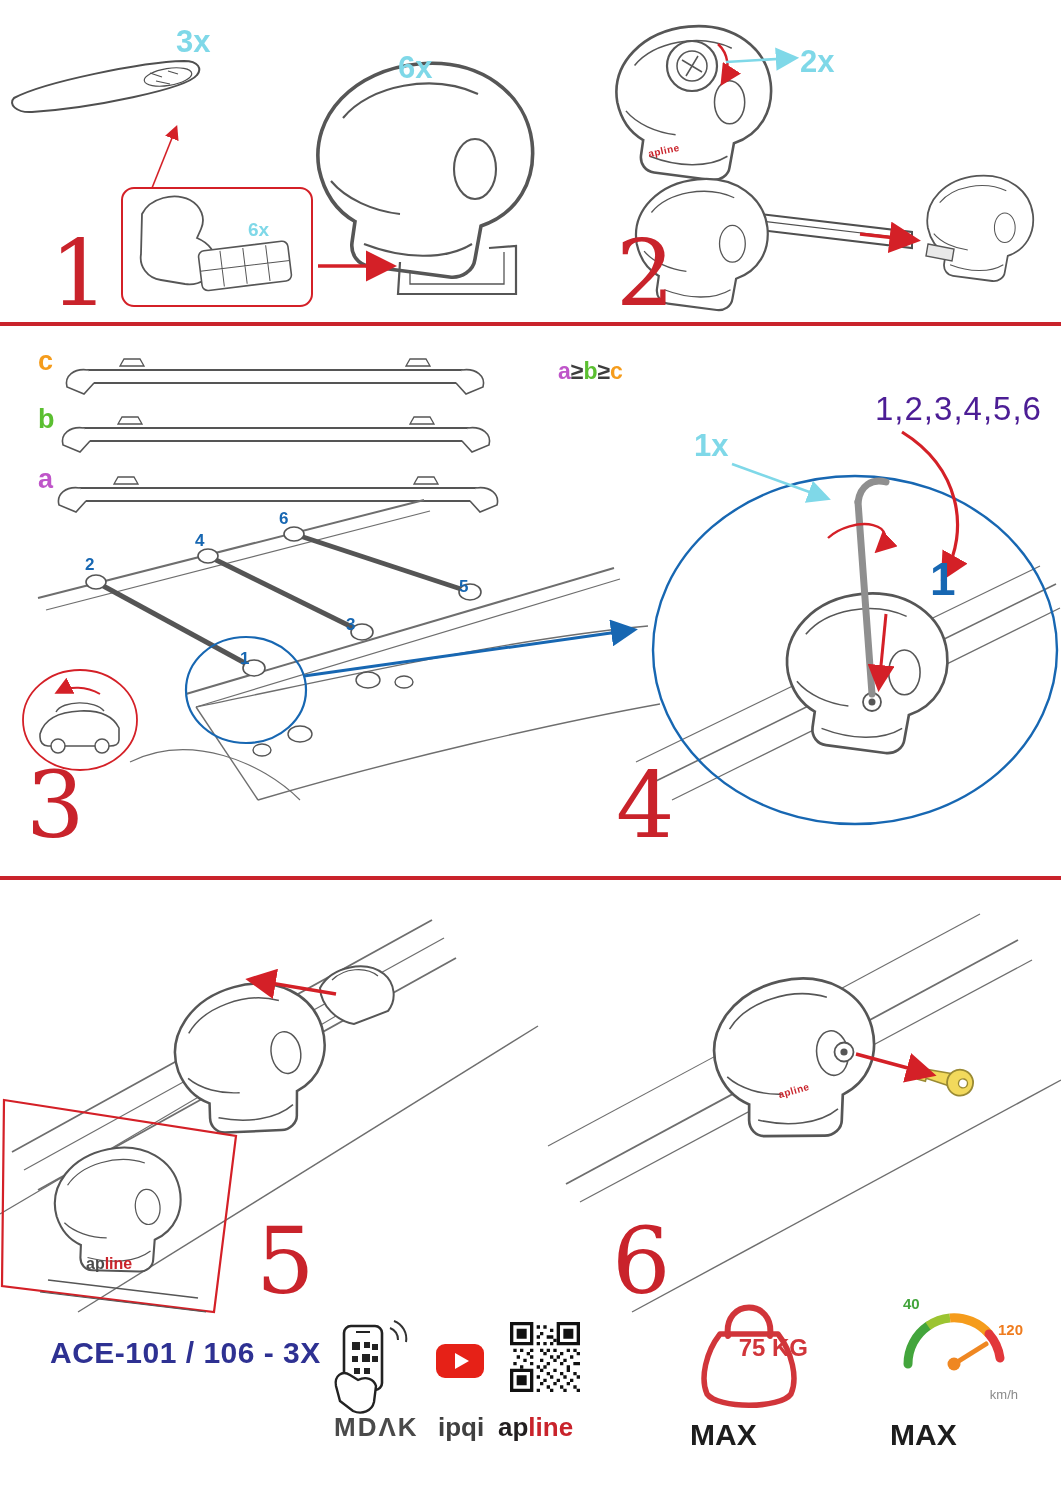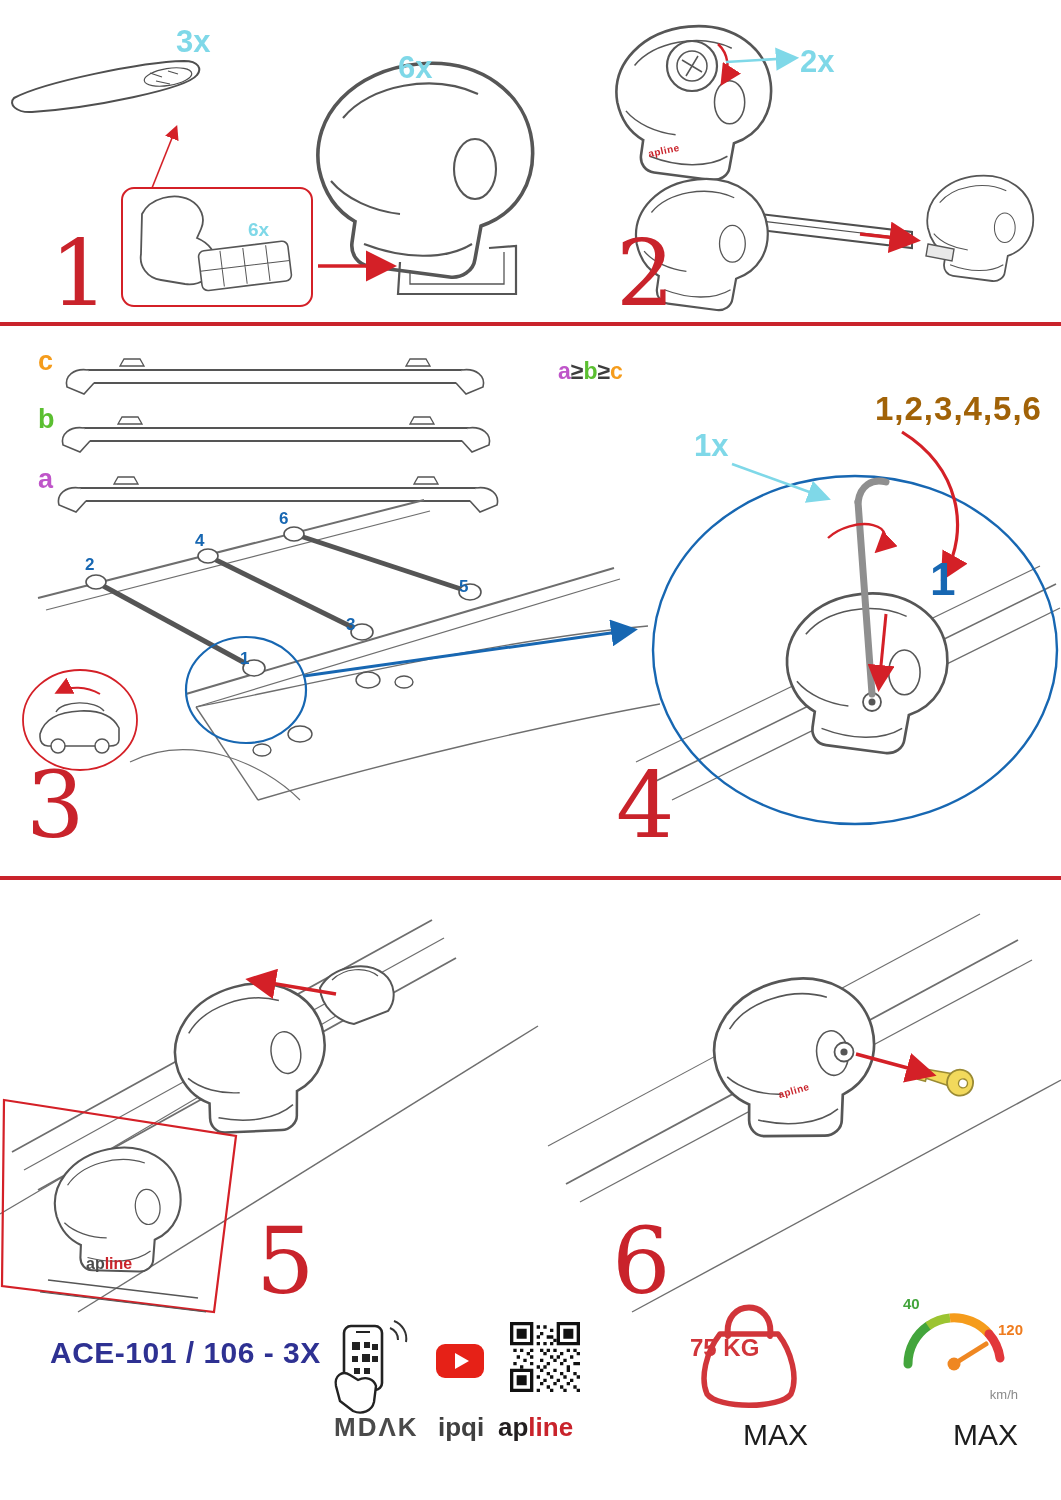--- a/index.html
+++ b/index.html
@@ -8,35 +8,35 @@
   .t{position:absolute;white-space:nowrap;line-height:1}
   .abs{position:absolute}
   .qty{color:#7fd8e8;font-size:31px;font-weight:600}
   .qty-sm{font-size:19px}
   .stepnum{font-family:"DejaVu Serif",serif;font-size:92px;color:#c9232b;font-weight:400}
   .sizelabel{font-size:27px;font-weight:700}
   .orange{color:#f59c1c}.green{color:#5bbf31}.purple{color:#bf55c9}
   .formula{font-size:23px;font-weight:700}
   .formula .ge{color:#3d3d3d}
   .posnum{font-size:17px;font-weight:700;color:#1767b2}
-  .seq{font-size:33px;font-weight:700;color:#a16207;letter-spacing:1px}
+  .seq{font-size:33px;font-weight:400;color:#4c1d95;letter-spacing:1px}
   .big1{font-size:46px;font-weight:700;color:#1767b2}
   .divider{position:absolute;left:0;width:1061px;height:4px;background:#c9232b}
   .foot-brand{font-size:10px;font-weight:700;color:#c9232b;letter-spacing:.5px}
   .inset-brand{font-size:16px;font-weight:700}
   .inset-brand .ap{color:#4b4b4b}.inset-brand .line{color:#c9232b}
   .model{font-size:30px;font-weight:700;color:#2e3192;letter-spacing:.5px}
   .brandline{font-size:32px;font-weight:700;letter-spacing:.5px}
   .brandline .b1{color:#231f20}.brandline .b2{color:#c9232b}
   .logo-mdak{font-size:26px;font-weight:600;color:#4a4a4a;letter-spacing:2px}
   .logo-ipqi{font-size:26px;font-weight:600;color:#404040}
   .logo-apline{font-size:26px;font-weight:700}
   .logo-apline .ap{color:#231f20}.logo-apline .line{color:#c9232b}
-  .weight-val{font-size:24px;font-weight:700;color:#d1353a;text-align:left}
-  .max{font-size:30px;font-weight:400;color:#1d1d1d;text-align:right}
+  .weight-val{font-size:24px;font-weight:700;color:#d1353a;text-align:right}
+  .max{font-size:30px;font-weight:700;color:#1d1d1d;text-align:left}
   .speed-lo{font-size:15px;font-weight:700;color:#43a53c}
   .speed-hi{font-size:15px;font-weight:700;color:#ef7c1e}
   .speed-unit{font-size:13px;color:#8a8a8a;text-align:right}
 </style>
 </head>
 <body>
 
 <div class="page">
 
   <svg width="0" height="0" style="position:absolute">

